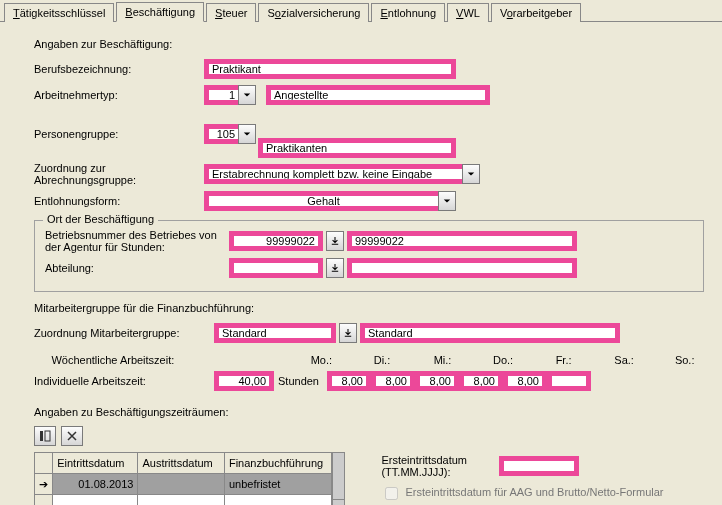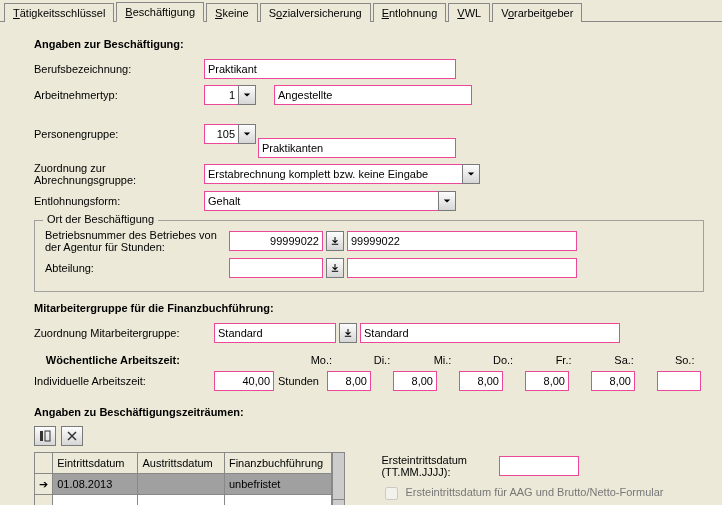--- a/index.html
+++ b/index.html
@@ -30,34 +30,34 @@
     top: 1px;
   }
   .tab.active {
     background: #ece9d8;
     font-weight: normal;
     z-index: 2;
     border-bottom: 1px solid #ece9d8;
   }
   .underline-letter { text-decoration: underline; }
   .content { padding: 12px 18px 6px 34px; }
-  .section-title { font-weight: bold; margin: 4px 0 8px 0; }
+  .section-title { font-weight: normal; margin: 4px 0 8px 0; }
   .row {
     display: flex;
     align-items: center;
     margin-bottom: 4px;
     min-height: 22px;
   }
   .label {
     width: 170px;
     flex-shrink: 0;
   }
   input[type="text"] {
     height: 20px;
-    border: 1px solid #ec4899;
+    border: 5px solid #ec4899;
     background: #fff;
     padding: 1px 3px;
     font-family: inherit;
     font-size: 11px;
   }
   input.num { text-align: right; }
   .combo {
     display: inline-flex;
     height: 20px;
   }
@@ -83,21 +83,21 @@
     position: relative;
   }
   .fieldset .legend {
     position: absolute;
     top: -8px;
     left: 8px;
     background: #ece9d8;
     padding: 0 4px;
   }
   .daybox { width: 44px; text-align: right; }
-  .days-row { display:flex; gap: 22px; }
+  .days-row { display:flex; }
   .small-btn {
     width: 22px; height: 20px;
     border:1px solid #7a7a7a;
     background: linear-gradient(#fdfdfd,#d6d6d6);
     display:inline-flex; align-items:center; justify-content:center;
     cursor:pointer; margin-right:2px;
   }
   table.grid {
     border-collapse: collapse;
     background: #fff;
@@ -124,21 +124,21 @@
   .right-panel { padding-top:2px; }
   .right-panel .r1 { display:flex; align-items:center; gap:8px; margin-bottom:6px;}
   .bar { width:14px; background:#ccc; border:1px solid #888; display:flex; flex-direction:column; justify-content:flex-end;}
 </style>
 </head>
 <body>
 
 <div class="tabs">
   <div class="tab"><span class="underline-letter">T</span><span>ätigkeitsschlüssel</span></div>
   <div class="tab active"><span class="underline-letter">B</span><span>eschäftigung</span></div>
-  <div class="tab"><span class="underline-letter">S</span><span>keine</span></div>
+  <div class="tab"><span class="underline-letter">S</span><span>teuer</span></div>
   <div class="tab">S<span class="underline-letter">o</span><span>zialversicherung</span></div>
   <div class="tab"><span class="underline-letter">E</span><span>ntlohnung</span></div>
   <div class="tab"><span class="underline-letter">V</span><span>WL</span></div>
   <div class="tab">V<span class="underline-letter">o</span><span>rarbeitgeber</span></div>
 </div>
 
 <div class="content">
 
   <div class="section-title">Angaben zur Beschäftigung:</div>
 
@@ -150,21 +150,21 @@
   <div class="row">
     <div class="label">Arbeitnehmertyp:</div>
     <div class="combo">
       <input type="text" style="width: 34px;" class="num" value="1">
       <div class="arrow">
           <svg viewBox="0 0 10 10">
             <path d="M1 3 L5 7 L9 3 Z" fill="#000"></path>
           </svg>
         </div>
     </div>
-    <input type="text" style="width: 198px; margin-left: 18px;" value="Angestellte">
+    <input type="text" style="width: 224px; margin-left: 10px;" value="Angestellte">
   </div>
 
   <div class="row">
     <div class="label">Personengruppe:</div>
     <div class="combo">
       <input type="text" style="width: 34px;" class="num" value="105">
       <div class="arrow">
           <svg viewBox="0 0 10 10">
             <path d="M1 3 L5 7 L9 3 Z" fill="#000"></path>
           </svg>
@@ -181,21 +181,21 @@
           <svg viewBox="0 0 10 10">
             <path d="M1 3 L5 7 L9 3 Z" fill="#000"></path>
           </svg>
         </div>
     </div>
   </div>
 
   <div class="row">
     <div class="label">Entlohnungsform:</div>
     <div class="combo">
-      <input type="text" style="width: 234px;" value="Gehalt">
+      <input type="text" style="width: 234px; text-align: center;" value="Gehalt">
       <div class="arrow">
           <svg viewBox="0 0 10 10">
             <path d="M1 3 L5 7 L9 3 Z" fill="#000"></path>
           </svg>
         </div>
     </div>
   </div>
 
   <div class="fieldset">
     <div class="legend">Ort der Beschäftigung</div>
@@ -280,21 +280,21 @@
       <table class="grid">
         <tbody>
             <tr>
           <th class="row-selector"></th>
           <th style="width:92px">Eintrittsdatum</th>
           <th style="width:92px">Austrittsdatum</th>
           <th style="width:110px">Finanzbuchführung</th>
         </tr>
         <tr class="selected-row">
           <td class="row-selector">➔</td>
-          <td style="">01.08.2013</td>
+          <td style="text-align:right">01.08.2013</td>
           <td></td>
           <td>unbefristet</td>
         </tr>
         <tr>
           <td class="row-selector"></td>
           <td></td>
           <td></td>
           <td></td>
         </tr>
       </tbody>

